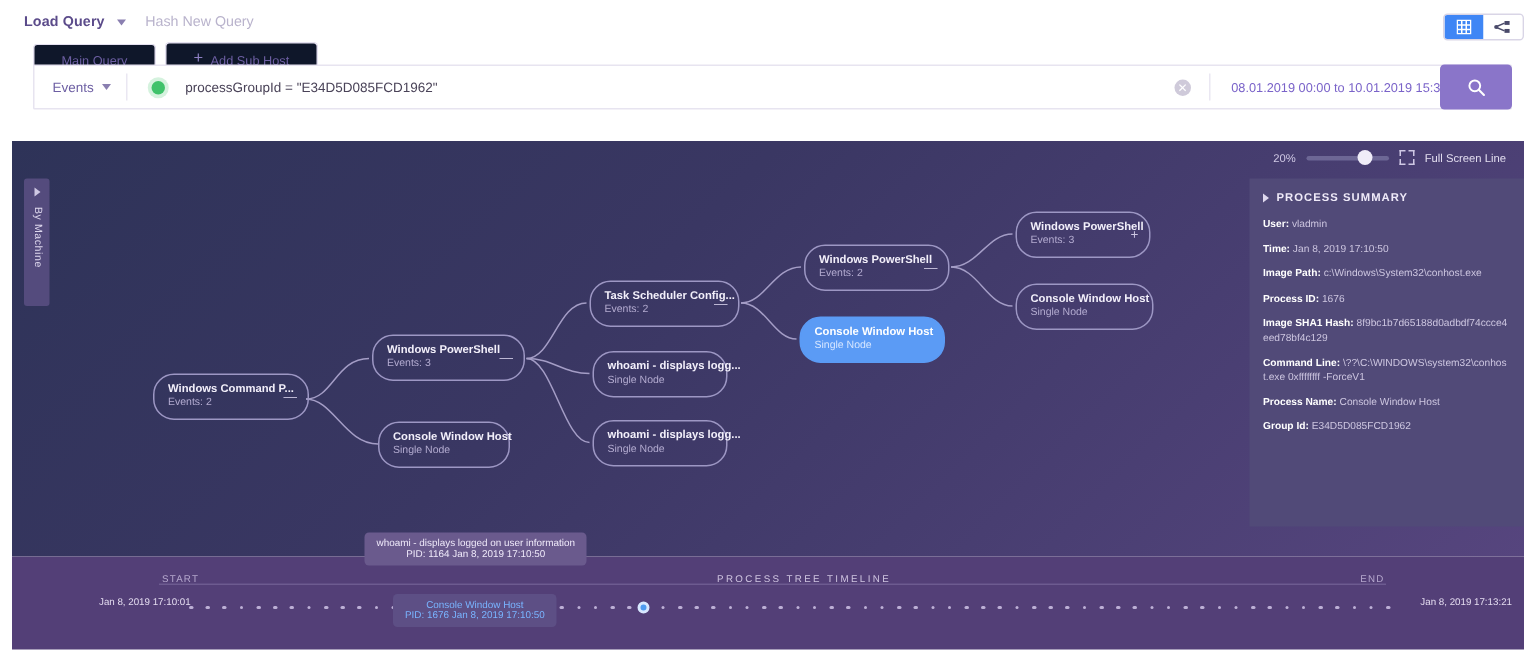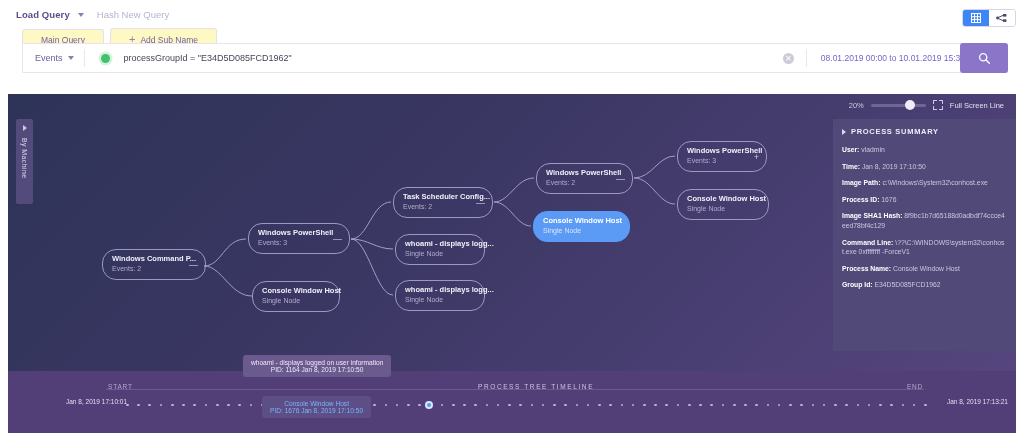--- a/index.html
+++ b/index.html
@@ -14,21 +14,21 @@
   .topbar { position: relative; height: 94px; background: #ffffff; padding-left: 24px; }
 
   .query-links { position: absolute; left: 16px; top: 9px; display: flex; align-items: center; gap: 7px; }
   .load-query { font-size: 9.5px; color: #5b4b8a; font-weight: bold; letter-spacing: .1px; cursor: pointer; }
   .caret-down { width: 0; height: 0; border-left: 3.5px solid transparent; border-right: 3.5px solid transparent;
                 border-top: 4px solid #8a7fb0; display: inline-block; margin-left: 1px; }
   .save-query { font-size: 9.5px; color: #b9b3cc; margin-left: 6px; cursor: pointer; }
 
   .tabs { position: absolute; left: 22px; top: 28px; display: flex; align-items: flex-end; }
   .tab {
-    font-size: 8.5px; color: #6d5fa3; background: #fef9c3;
+    font-size: 8.5px; color: #6d5fa3; background: #0f172a;
     border: 1px solid #e4e0ef; border-bottom: none;
     padding: 5px 18px 5px 18px; border-radius: 3px 3px 0 0; cursor: pointer;
     white-space: nowrap;
   }
   .tab.sub { margin-left: 6px; display: flex; align-items: center; gap: 5px; }
   .plus-ico { font-size: 11px; line-height: 1; color: #8d7fc2; }
 
   .query-row {
     position: absolute; left: 22px; top: 43px; right: 16px; height: 30px;
     background: #ffffff; border: 1px solid #e7e4f0; border-radius: 1px;
@@ -162,21 +162,21 @@
       </svg>
     </div>
   </div>
 
   <div class="tabs">
     <div class="tab">
       <span>Main Query</span>
     </div>
     <div class="tab sub">
       <span class="plus-ico">+</span>
-      <span>Add Sub Name</span>
+      <span>Add Sub Host</span>
     </div>
   </div>
 
   <div class="query-row">
     <div class="events-sel">
       <span>Events</span>
       <span class="caret-down"></span>
     </div>
     <div class="vdiv"></div>
     <div class="status-dot"></div>

